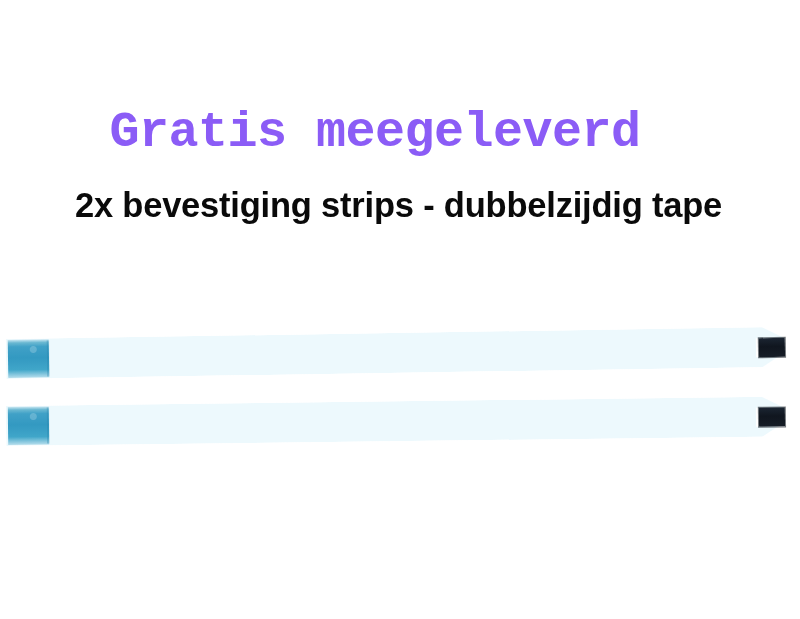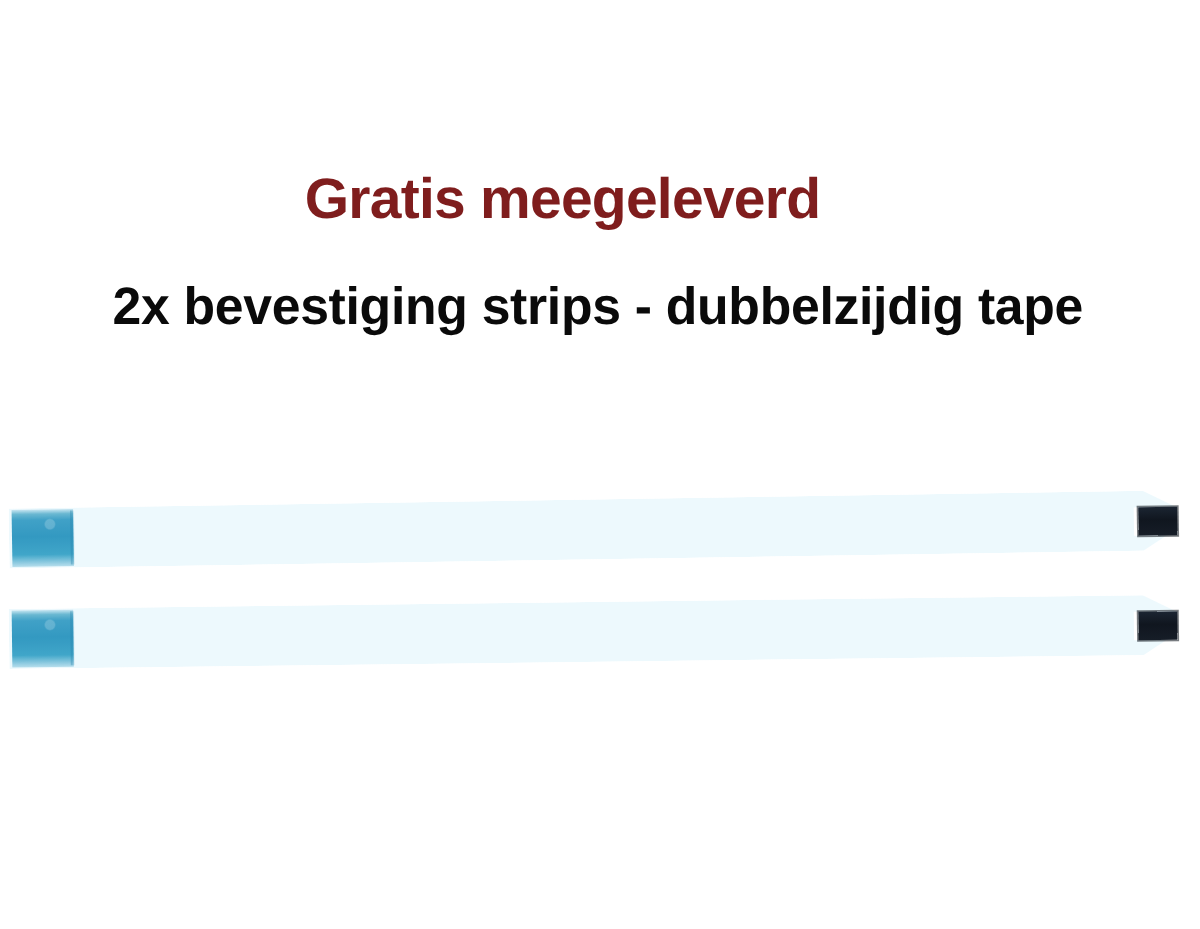--- a/index.html
+++ b/index.html
@@ -18,26 +18,26 @@
     overflow: hidden;
   }
 
   
   .headline {
     position: absolute;
     left: 0;
     top: 104px;
     width: 750px;
     text-align: center;
-    font-family: Liberation Sans, sans-serif;
+    font-family: Liberation Mono, monospace;
     font-weight: bold;
-    font-size: 38px;
+    font-size: 50px;
     line-height: 58px;
     letter-spacing: -0.5px;
-    color: #7f1d1d;
+    color: #8b5cf6;
     white-space: nowrap;
   }
   .subhead {
     position: absolute;
     left: 0;
     top: 185px;
     width: 797px;
     text-align: center;
     font-family: "Liberation Sans", sans-serif;
     font-weight: bold;

